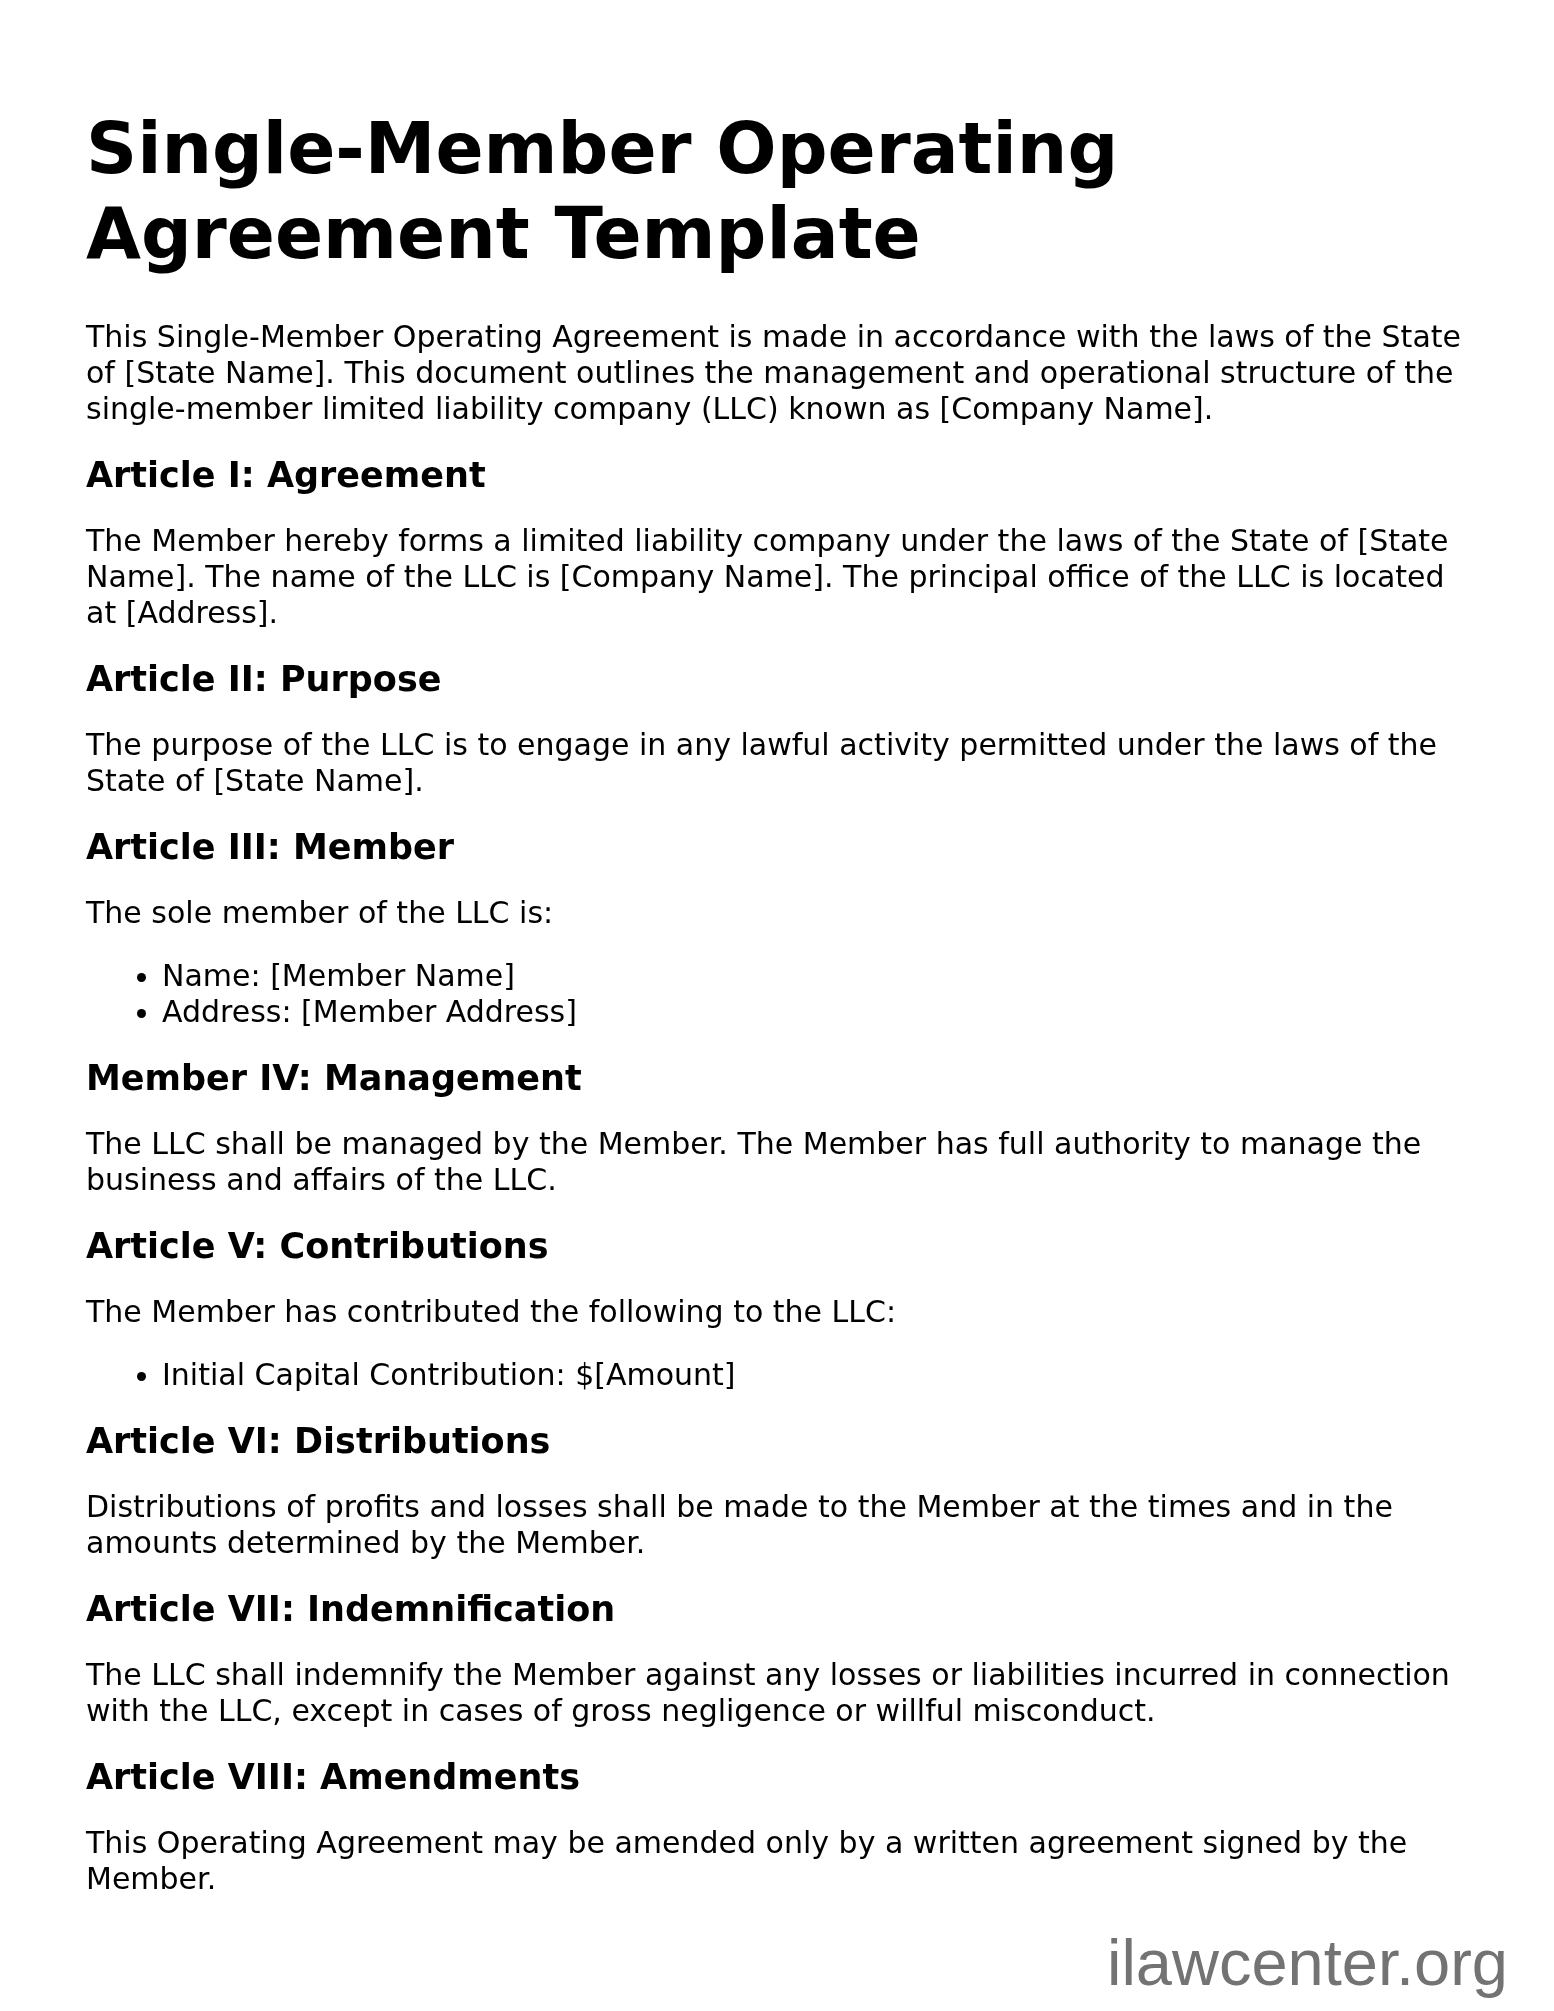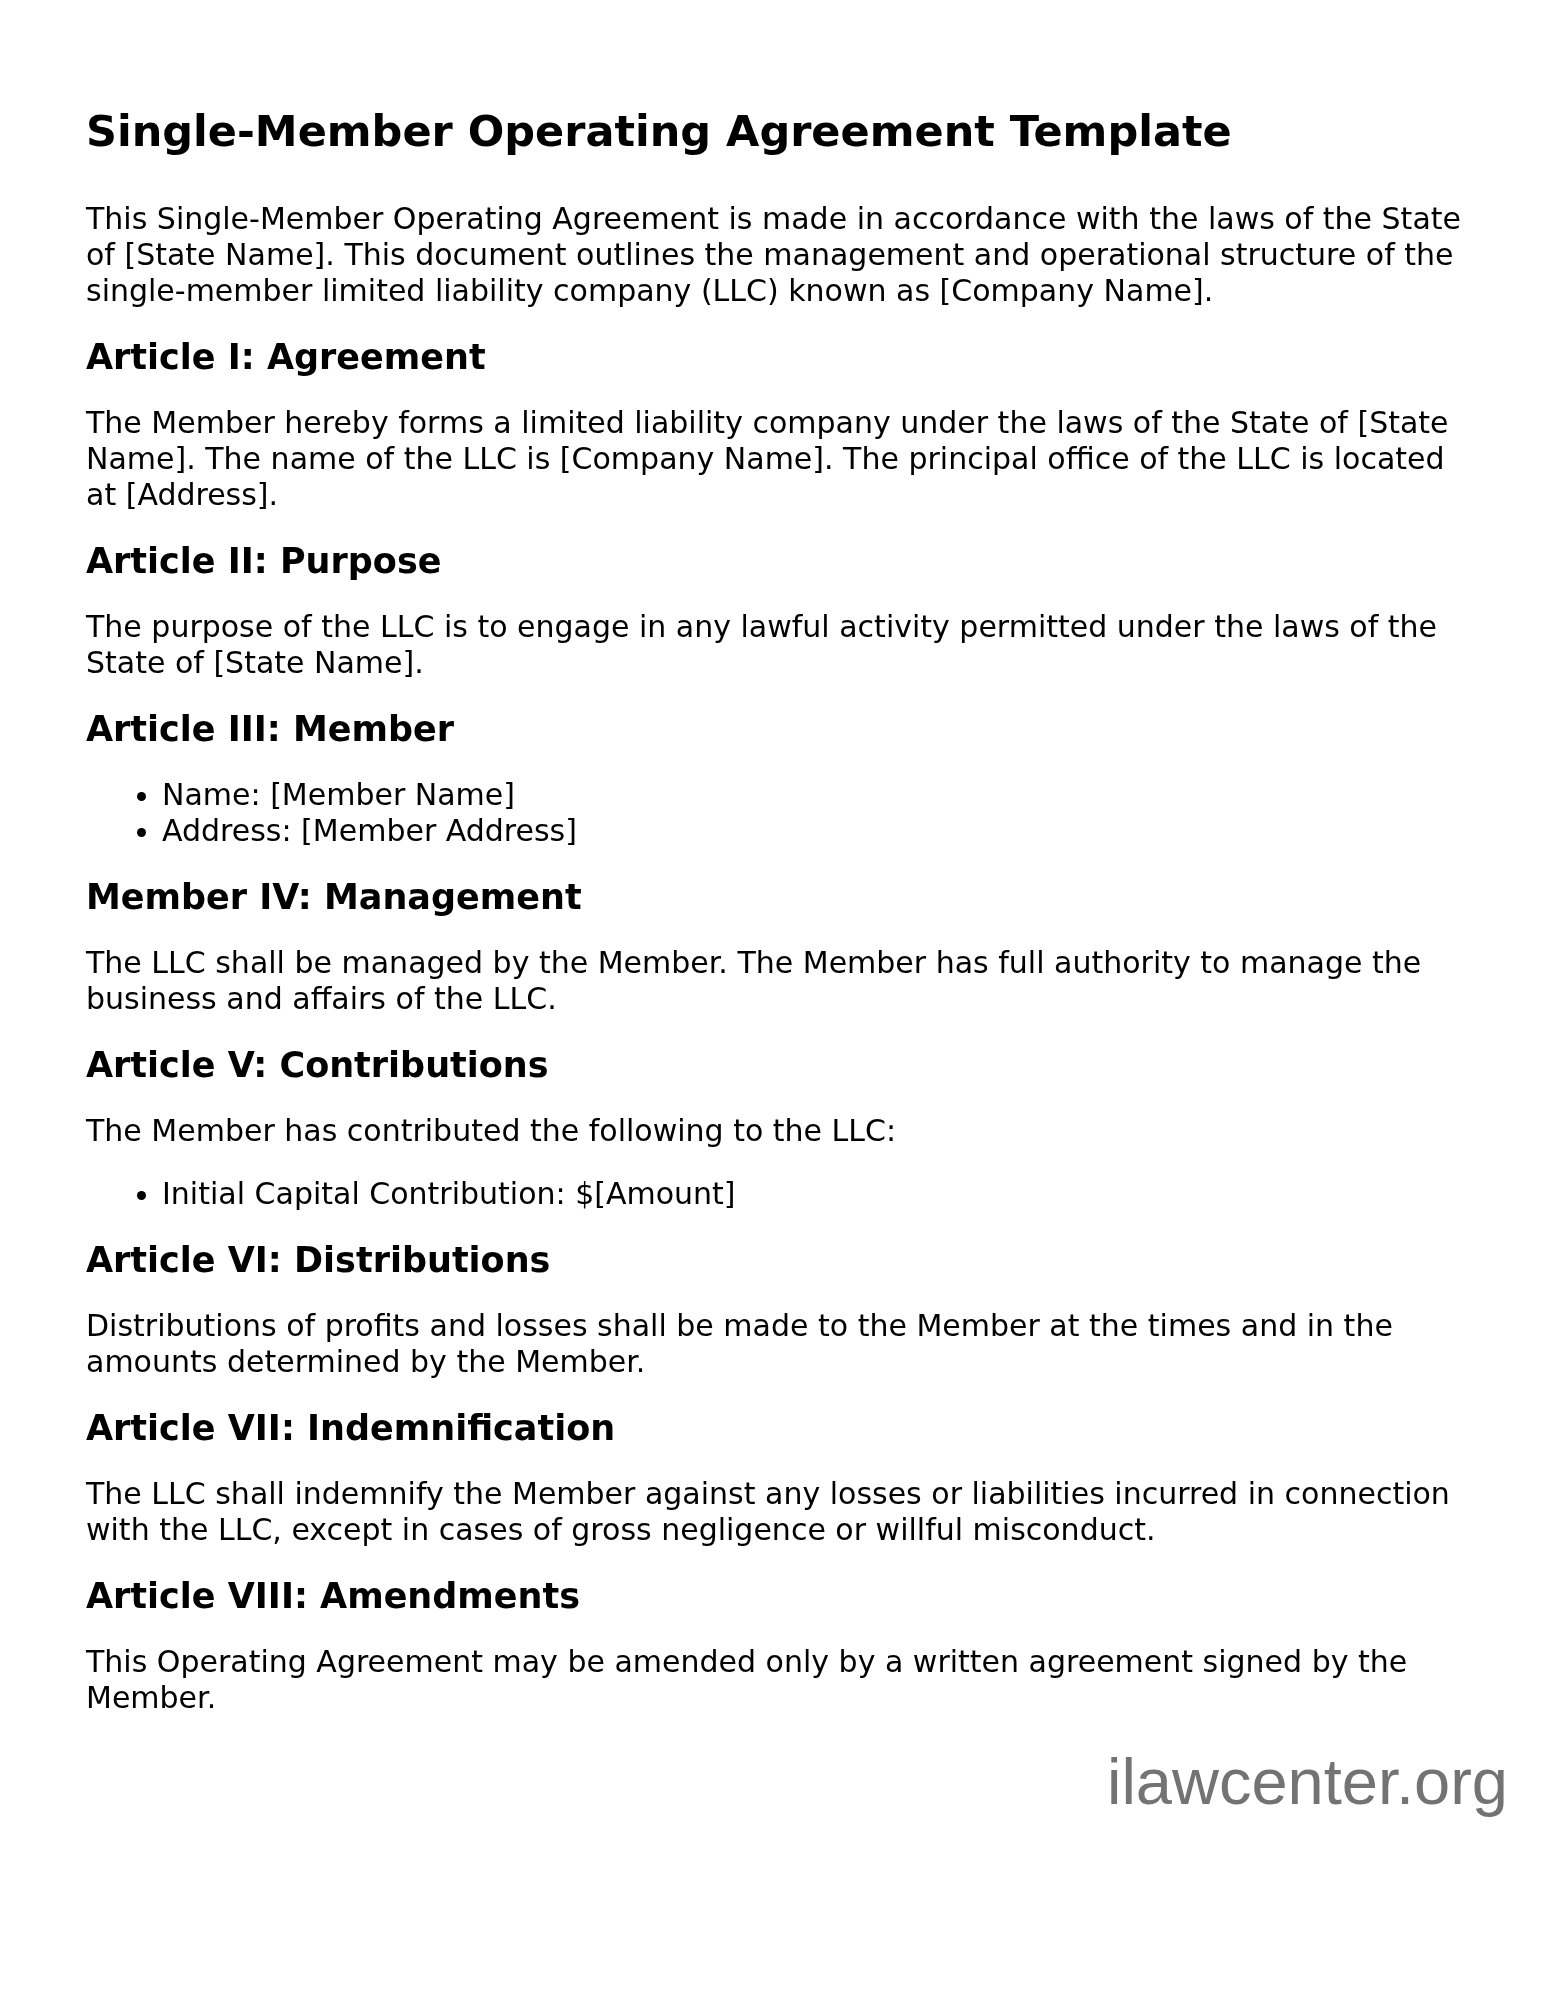--- a/index.html
+++ b/index.html
@@ -10,21 +10,21 @@
     margin: 0;
     padding: 106px 86px 0 86px;
     background: #ffffff;
     color: #000000;
     font-family: "DejaVu Sans", "Liberation Sans", sans-serif;
     font-size: 30px;
     line-height: 1.2;
     overflow: hidden;
   }
   h1.doc-title {
-    font-size: 43px;
+    font-size: 71px;
     line-height: 1.2;
     font-weight: bold;
     margin: 0 0 43px 0;
   }
   p.para {
     margin: 27px 0;
   }
   h3.sec-heading {
     font-size: 35px;
     line-height: 1.2;
@@ -62,20 +62,21 @@
     <p class="para">The Member hereby forms a limited liability company under the laws of the State of [State Name]. The name of the LLC is [Company Name]. The principal office of the LLC is located at [Address].</p>
   </section>
 
   <section>
     <h3 class="sec-heading">Article II: Purpose</h3>
     <p class="para">The purpose of the LLC is to engage in any lawful activity permitted under the laws of the State of [State Name].</p>
   </section>
 
   <section>
     <h3 class="sec-heading">Article III: Member</h3>
+    <p class="para">The sole member of the LLC is:</p>
     <ul class="bullets">
       <li>Name: [Member Name]</li>
       <li>Address: [Member Address]</li>
     </ul>
   </section>
 
   <section>
     <h3 class="sec-heading">Member IV: Management</h3>
     <p class="para">The LLC shall be managed by the Member. The Member has full authority to manage the business and affairs of the LLC.</p>
   </section>

